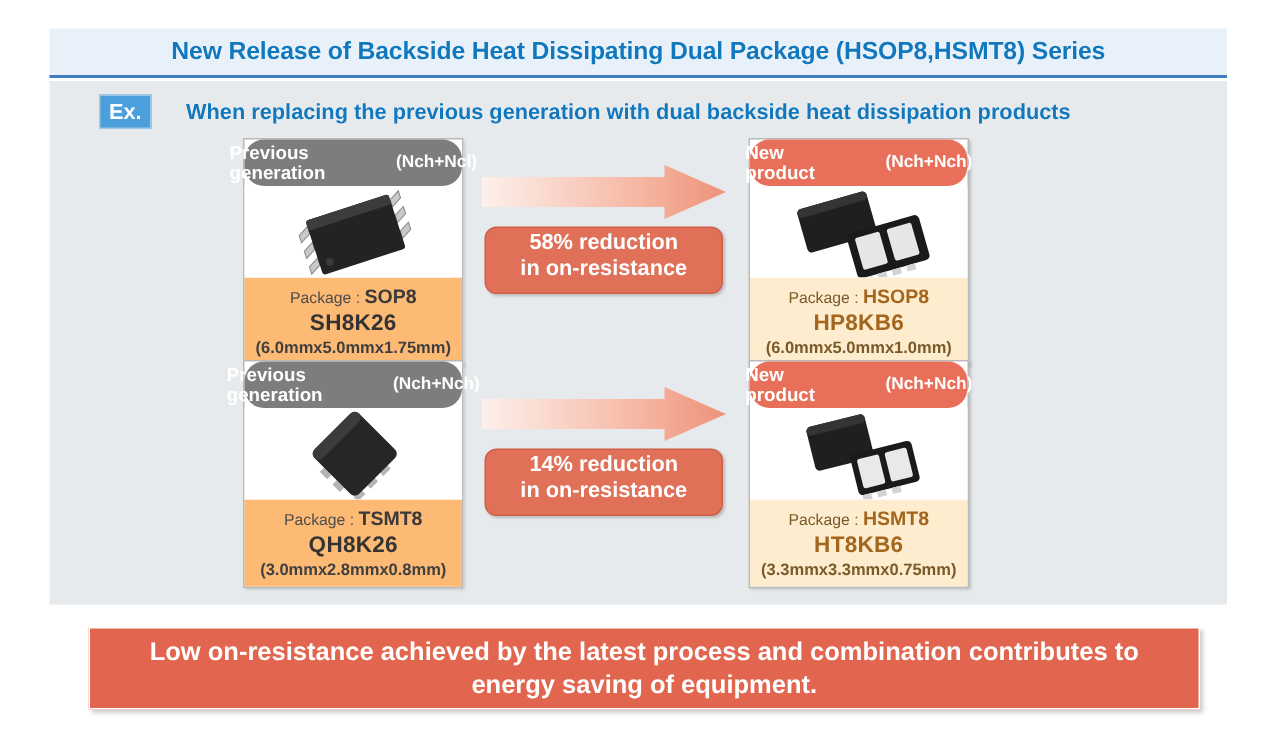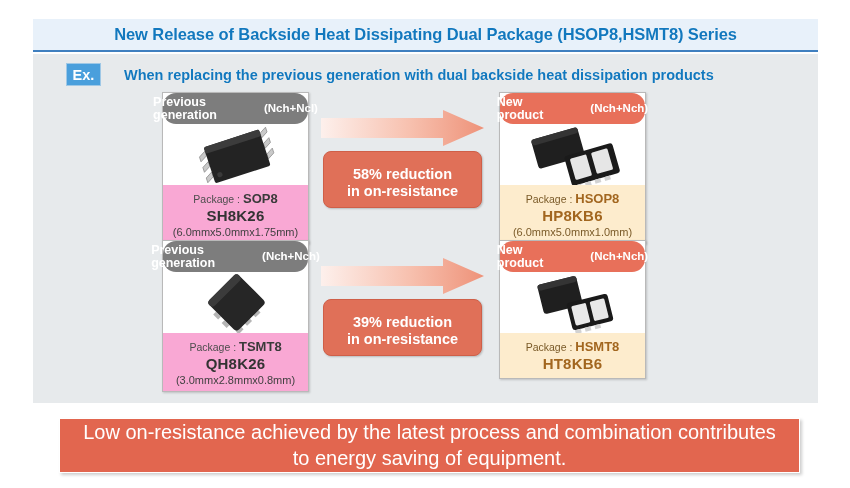--- a/index.html
+++ b/index.html
@@ -133,21 +133,21 @@
     overflow: hidden;
   }
   .card-img svg { display: block; margin: 0 auto; }
 
   .card-foot {
     box-sizing: border-box;
     padding: 4px 2px 5px 2px;
     text-align: center;
     line-height: 1.12;
   }
-  .card.old .card-foot { background: #f9a8d4; }
+  .card.old .card-foot { background: #fdba74; }
   .card.new .card-foot { background: #fdeccd; }
 
   .pkg-line { white-space: nowrap; }
   .pkg-label {
     font-size: 10.5px;
     color: #4d4d4d;
   }
   .card.new .pkg-label { color: #7a5a28; }
   .pkg-value {
     font-size: 13px;
@@ -161,39 +161,40 @@
     color: #333333;
     margin-top: 1px;
     letter-spacing: 0.2px;
   }
   .card.new .part-no { color: #a2661f; }
   .dims {
     font-size: 11px;
     color: #3f3f3f;
     margin-top: 1px;
     white-space: nowrap;
+    font-weight: bold;
   }
   .card.new .dims { color: #7a5a28; }
 
   
   .arrow-wrap {
     position: absolute;
     left: 288px;
     top: 18px;
     width: 163px;
     height: 36px;
   }
 
   
   .badge {
     position: absolute;
     left: 290px;
     top: 59px;
     width: 159px;
-    padding: 14px 0 7px 0;
+    padding: 2px 0 7px 0;
     background: #e07058;
     border: 1px solid #cf5f48;
     border-radius: 8px;
     box-sizing: border-box;
     text-align: center;
     color: #ffffff;
     font-size: 14.5px;
     font-weight: bold;
     line-height: 1.17;
     box-shadow: 1px 1px 2px rgba(0,0,0,0.2);
@@ -209,22 +210,22 @@
     box-sizing: border-box;
     box-shadow: 2px 2px 3px rgba(0,0,0,0.2);
     display: flex;
     align-items: center;
     justify-content: center;
     text-align: center;
     padding: 0 14px;
   }
   #bottom-text {
     color: #ffffff;
-    font-size: 20px;
-    font-weight: normal;
+    font-size: 17px;
+    font-weight: bold;
     line-height: 1.28;
     text-align: center;
   }
 </style>
 </head>
 <body>
 
 <div id="slide">
 
   <div id="title-band">
@@ -361,21 +362,21 @@
               <stop offset="0%" stop-color="#fdf0ec"></stop>
               <stop offset="55%" stop-color="#f7c0ae"></stop>
               <stop offset="100%" stop-color="#ee9279"></stop>
             </linearGradient>
           </defs>
           <path d="M0,8 L122,8 L122,0 L163,18 L122,36 L122,28 L0,28 Z" fill="url(#ag1)"></path>
         </svg>
       </div>
 
       <div class="badge">
-        <div>39% reduction</div>
+        <div>14% reduction</div>
         <div>in on-resistance</div>
       </div>
 
       <div class="card new">
         <div class="card-head">
           <span class="h1">New product</span>
           <span class="h2">(Nch+Nch)</span>
         </div>
         <div class="card-img">
           <svg width="147" height="61" viewBox="0 0 147 61">
@@ -393,20 +394,21 @@
                 <rect x="1" y="14" width="6" height="4"></rect>
               </g>
             </g>
           </svg>
         </div>
         <div class="card-foot">
           <div class="pkg-line">
             <span class="pkg-label">Package : </span><span class="pkg-value">HSMT8</span>
           </div>
           <div class="part-no">HT8KB6</div>
+          <div class="dims">(3.3mmx3.3mmx0.75mm)</div>
         </div>
       </div>
     </div>
 
   </div>
 
   <div id="bottom-banner">
     <div id="bottom-text">Low on-resistance achieved by the latest process and combination contributes to energy saving of equipment.</div>
   </div>
 

